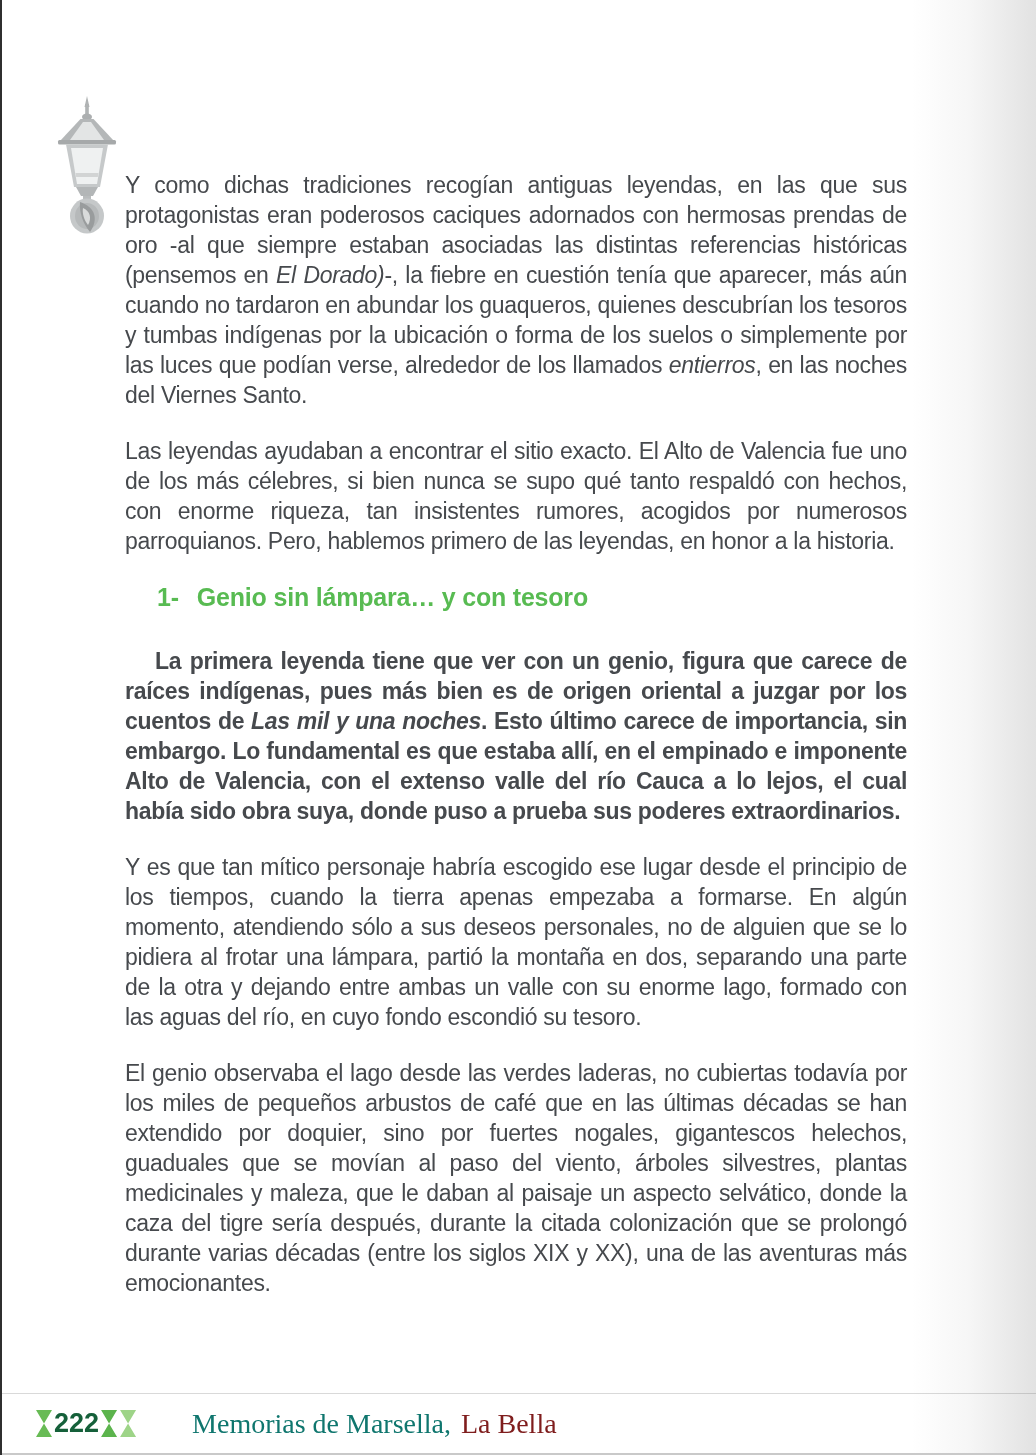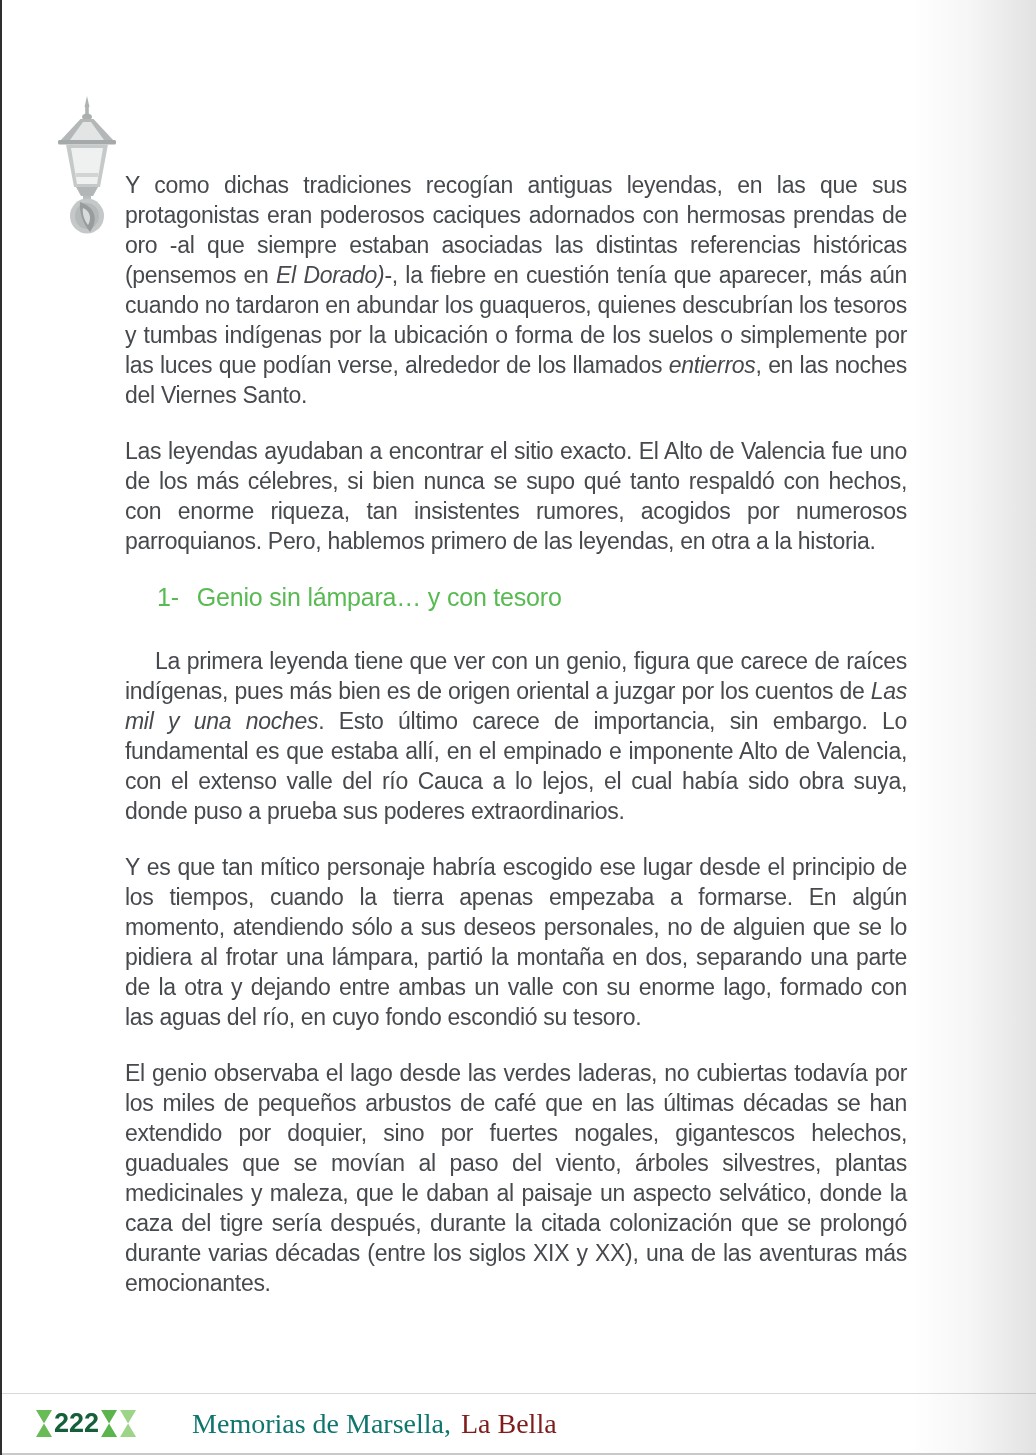--- a/index.html
+++ b/index.html
@@ -15,23 +15,23 @@
     background:linear-gradient(to right, rgba(110,110,110,0) 0%, rgba(110,110,110,0.06) 45%, rgba(110,110,110,0.20) 100%);
     pointer-events:none; z-index:4;
   }
   .lamp { position:absolute; left:54px; top:96px; width:66px; height:138px; }
   .content { position:absolute; left:125px; top:170px; width:782px; color:#46494d; }
   .para {
     font-size:23px; line-height:30px; text-align:justify;
     margin-bottom:26px; letter-spacing:-0.3px;
   }
   .para em { font-style:italic; }
-  .para.indent { text-indent:30px; }
+  .para.indent { text-indent:30px;font-weight:bold; }
   .heading {
-    color:#58bb52; font-size:25px; line-height:30px; font-weight:normal;
+    color:#58bb52; font-size:25px; line-height:30px; font-weight:bold;
     margin:26px 0 34px; padding-left:32px; letter-spacing:-0.2px;
   }
   .heading .h-num { margin-right:18px; }
   .footer {
     position:absolute; left:0; bottom:2px; width:100%; height:60px;
     border-top:1px solid #d9d9d9; display:flex; align-items:center;
     padding-left:36px; z-index:2;
   }
   .pagenum-group { display:flex; align-items:center; }
   .hg {
@@ -69,21 +69,21 @@
       <rect x="29" y="100" width="8" height="7" fill="#b9bcbd"></rect>
       <ellipse cx="33" cy="120" rx="17" ry="17.5" fill="#c5c8c9"></ellipse>
       <ellipse cx="33" cy="120" rx="12" ry="13" fill="#b6b9ba"></ellipse>
       <path d="M26 106 C41 111 45 123 36 136 C29 128 25 116 26 106 Z" fill="#999c9d"></path>
       <path d="M29 112 C36 115 38 122 34 129 C30 124 28 117 29 112 Z" fill="#d9dbdb"></path>
     </svg>
   </figure>
 
   <main class="content">
     <p class="para"><span>Y como dichas tradiciones recogían antiguas leyendas, en las que sus protagonistas eran poderosos caciques adornados con hermosas prendas de oro -al que siempre estaban asociadas las distintas referencias históricas (pensemos en </span><em>El Dorado)</em><span>-, la fiebre en cuestión tenía que aparecer, más aún cuando no tardaron en abundar los guaqueros, quienes descubrían los tesoros y tumbas indígenas por la ubicación o forma de los suelos o simplemente por las luces que podían verse, alrededor de los llamados </span><em>entierros</em><span>, en las noches del Viernes Santo.</span></p>
-    <p class="para"><span>Las leyendas ayudaban a encontrar el sitio exacto. El Alto de Valencia fue uno de los más célebres, si bien nunca se supo qué tanto respaldó con hechos, con enorme riqueza, tan insistentes rumores, acogidos por numerosos parroquianos. Pero, hablemos primero de las leyendas, en otra a la historia.</span></p>
+    <p class="para"><span>Las leyendas ayudaban a encontrar el sitio exacto. El Alto de Valencia fue uno de los más célebres, si bien nunca se supo qué tanto respaldó con hechos, con enorme riqueza, tan insistentes rumores, acogidos por numerosos parroquianos. Pero, hablemos primero de las leyendas, en honor a la historia.</span></p>
 
     <h2 class="heading">
       <span class="h-num">1-</span><span class="h-text">Genio sin lámpara… y con tesoro</span>
     </h2>
 
     <p class="para indent"><span>La primera leyenda tiene que ver con un genio, figura que carece de raíces indígenas, pues más bien es de origen oriental a juzgar por los cuentos de </span><em>Las mil y una noches</em><span>. Esto último carece de importancia, sin embargo. Lo fundamental es que estaba allí, en el empinado e imponente Alto de Valencia, con el extenso valle del río Cauca a lo lejos, el cual había sido obra suya, donde puso a prueba sus poderes extraordinarios.</span></p>
     <p class="para"><span>Y es que tan mítico personaje habría escogido ese lugar desde el principio de los tiempos, cuando la tierra apenas empezaba a formarse. En algún momento, atendiendo sólo a sus deseos personales, no de alguien que se lo pidiera al frotar una lámpara, partió la montaña en dos, separando una parte de la otra y dejando entre ambas un valle con su enorme lago, formado con las aguas del río, en cuyo fondo escondió su tesoro.</span></p>
     <p class="para"><span>El genio observaba el lago desde las verdes laderas, no cubiertas todavía por los miles de pequeños arbustos de café que en las últimas décadas se han extendido por doquier, sino por fuertes nogales, gigantescos helechos, guaduales que se movían al paso del viento, árboles silvestres, plantas medicinales y maleza, que le daban al paisaje un aspecto selvático, donde la caza del tigre sería después, durante la citada colonización que se prolongó durante varias décadas (entre los siglos XIX y XX), una de las aventuras más emocionantes.</span></p>
   </main>
 

